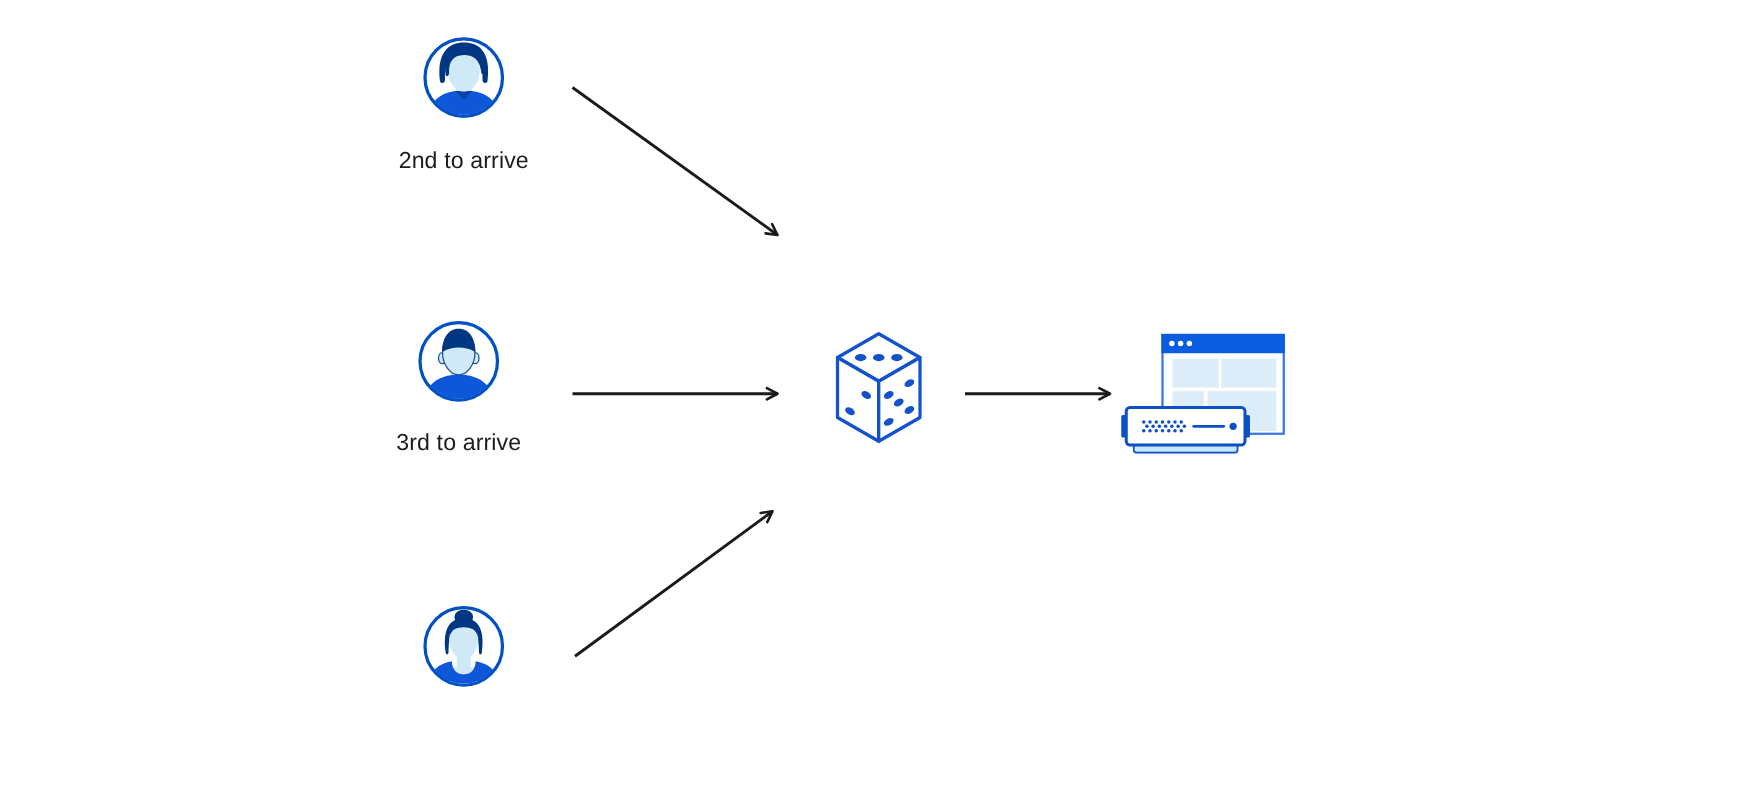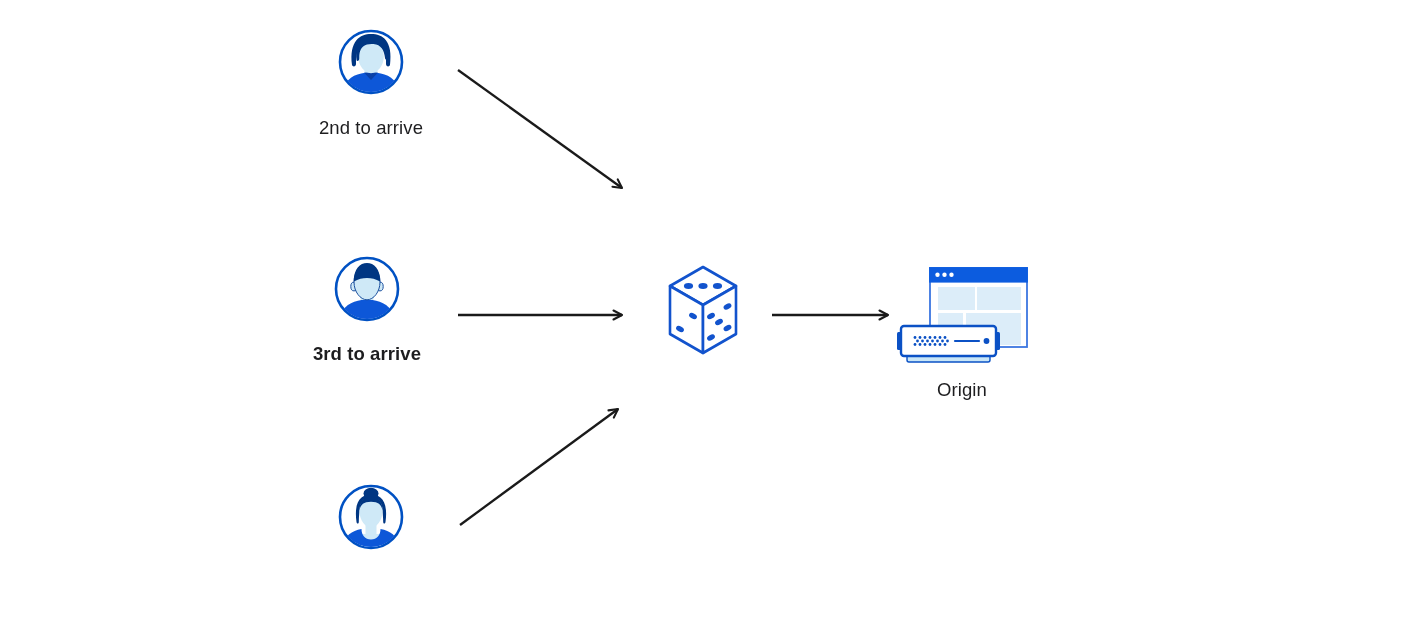--- a/index.html
+++ b/index.html
@@ -80,21 +80,21 @@
       <g clip-path="url(#clip-a2)">
         <ellipse cx="20" cy="30.5" rx="3.2" ry="4.4" fill="#cfe9f7" stroke="#1a4f9e" stroke-width="1"></ellipse>
         <ellipse cx="46" cy="30.5" rx="3.2" ry="4.4" fill="#cfe9f7" stroke="#1a4f9e" stroke-width="1"></ellipse>
         <rect x="26.5" y="34" width="13" height="16" fill="#cfe9f7"></rect>
         <path d="M5,66 C7,50.5 17,45.5 27.5,44 L38.5,44 C49,45.5 59,50.5 61,66 Z" fill="#0d57d8"></path>
         <path d="M33,10.5 C42,10.5 46,17 46,26 C46,36 39.5,43.8 33,43.8 C26.5,43.8 20,36 20,26 C20,17 24,10.5 33,10.5 Z" fill="#cfe9f7" stroke="#1a4f9e" stroke-width="1"></path>
         <path d="M19.8,25.5 C19.8,12.5 26,7 33,7 C40,7 46.2,12.5 46.2,25.5 C41.6,23 37.5,22 33,22 C28.5,22 24.4,23 19.8,25.5 Z" fill="#003682"></path>
       </g>
     </svg>
   </div>
-  <div class="node-label" style="left:282px; top:343px;font-weight:bold;">3rd to arrive</div>
+  <div class="node-label" style="left:282px; top:343px;">3rd to arrive</div>
 
   <div class="abs" style="left:338px; top:484px;">
     <svg viewBox="0 0 66 66" width="66" height="66">
       <clipPath id="clip-a3">
           <circle cx="33" cy="33" r="30"></circle>
         </clipPath>
       <circle cx="33" cy="33" r="31" fill="#ffffff" stroke="#0051c3" stroke-width="2.6"></circle>
       <g clip-path="url(#clip-a3)">
         <ellipse cx="33" cy="9.5" rx="7.5" ry="5.8" fill="#003682"></ellipse>
         <path d="M18.5,38 C15.5,16 24,10.5 33,10.5 C42,10.5 50.5,16 47.5,38 C47.1,40 45.4,40 45.2,38 C45,28 44,19.8 39.5,17.3 C35.8,15.3 30.2,15.3 26.5,17.3 C22,19.8 21,28 20.8,38 C20.6,40 18.9,40 18.5,38 Z" fill="#003682"></path>
@@ -174,15 +174,14 @@
             <circle cx="35" cy="82.5" r="1.4"></circle>
             <circle cx="40" cy="82.5" r="1.4"></circle>
             <circle cx="45" cy="82.5" r="1.4"></circle>
             <circle cx="50" cy="82.5" r="1.4"></circle>
         </g>
         <line x1="60" y1="79" x2="84" y2="79" stroke="#0b51c5" stroke-width="2.2" stroke-linecap="round"></line>
         <circle cx="91.5" cy="79" r="2.9" fill="#0b51c5"></circle>
       </g>
     </svg>
   </div>
-  <div class="node-label" style="left:877px; top:379px;">Origin</div>
 
 </div>
 
 </body></html>

